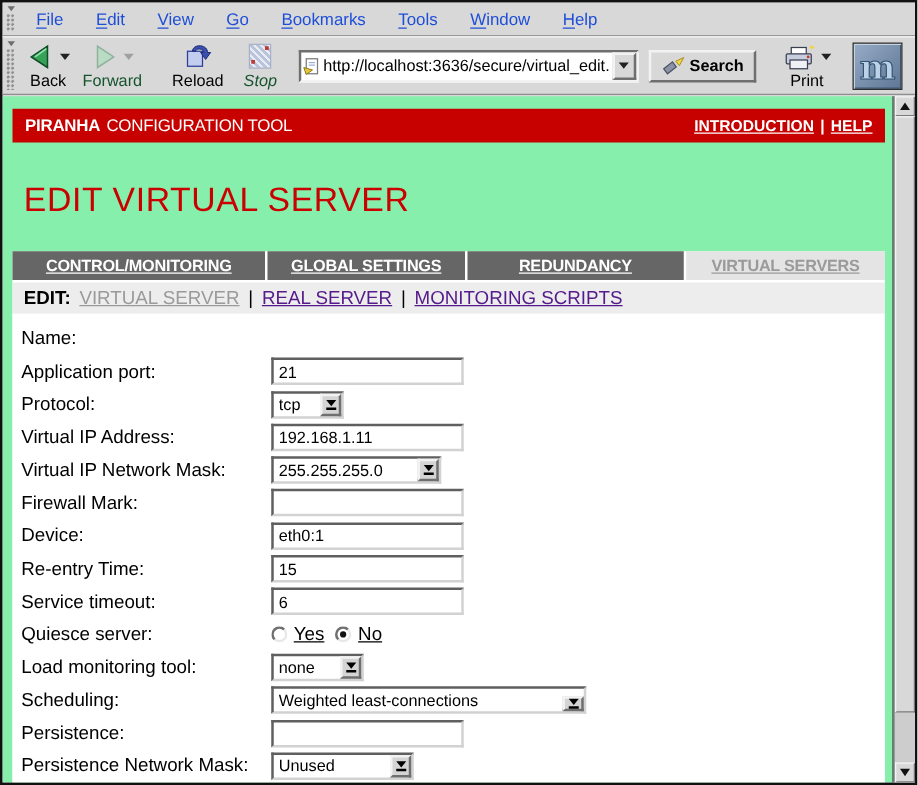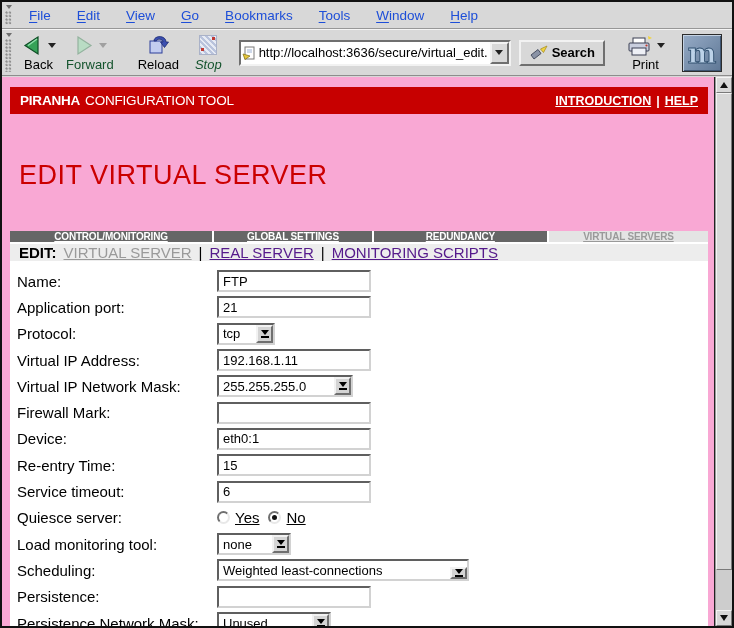--- a/index.html
+++ b/index.html
@@ -33,33 +33,33 @@
   .url-drop { width:19px; align-self:stretch; background:#d8d8d8; border:2px solid; border-color:#f2f2f2 #6f6f6f #6f6f6f #f2f2f2; display:flex; align-items:center; justify-content:center; }
   .url-drop .tri { width:0; height:0; border-left:4px solid transparent; border-right:4px solid transparent; border-top:5px solid #222; }
 
   .searchbtn { display:flex; align-items:center; gap:4px; height:26px; padding:0 8px; margin-left:8px; background:#d8d8d8; border:2px solid; border-color:#f2f2f2 #6f6f6f #6f6f6f #f2f2f2; font-size:13px; font-weight:bold; color:#000; }
 
   .print { margin-left:16px; }
   .logo { width:40px; height:38px; margin-left:12px; border:1px solid #2c2c2c; background:linear-gradient(135deg,#96abc6 0%,#5e7795 100%); display:flex; align-items:center; justify-content:center; box-shadow:inset 1px 1px 0 #c4d2e2, inset -1px -1px 0 #3e5572; }
 
   
   .viewport { position:absolute; left:0; top:75px; right:0; bottom:0; }
-  .pagearea { position:absolute; left:0; top:0; bottom:0; right:17px; background:#f9a8d4; border-right:1px solid #222; display:flex; flex-direction:column; overflow:hidden;gap:15px; }
+  .pagearea { position:absolute; left:0; top:0; bottom:0; right:17px; background:#86efac; border-right:1px solid #222; display:flex; flex-direction:column; overflow:hidden; }
 
   .redbar { margin:10px 6px 0 8px; height:27px; background:#C70000; display:flex; align-items:center; padding:0 10px; color:#fff; }
   .brand { font-size:13.5px; letter-spacing:-0.2px; }
   .brand b { font-weight:bold; margin-right:5px; }
   .hlinks { margin-left:auto; font-size:12.5px; font-weight:bold; display:flex; gap:5px; align-items:center; }
   .hlinks a { color:#fff; text-decoration:underline; cursor:pointer; }
 
   .pagetitle { margin:31px 0 0 17px; font-size:27px; color:#CB0000; letter-spacing:0.5px; }
 
   .content { margin:25px 6px 0 8px; flex:1; display:flex; flex-direction:column; background:#fff; min-height:0; }
   .tabs { height:27px; display:flex; gap:2px; }
-  .tab { background:#666666; color:#fff; font-size:10px; font-weight:bold; letter-spacing:-0.2px; display:flex; align-items:center; justify-content:center; text-decoration:underline; cursor:pointer; }
+  .tab { background:#666666; color:#fff; font-size:13px; font-weight:bold; letter-spacing:-0.2px; display:flex; align-items:center; justify-content:center; text-decoration:underline; cursor:pointer; }
   .tab.t0{ width:29.2%; } .tab.t1{ width:22.8%; } .tab.t2{ width:25%; } .tab.t3{ width:23%; }
   .tab.active { background:#e4e4e4; color:#9a9a9a; }
 
   .subnav { height:30px; margin-top:2px; background:#ededed; display:flex; align-items:center; padding-left:9px; font-size:15px; gap:7px; }
   .subnav .prefix { font-weight:bold; color:#000; }
   .subnav .current { color:#9a9a9a; text-decoration:underline; }
   .subnav .sep { color:#000; }
   .subnav a { color:#551A8B; text-decoration:underline; cursor:pointer; }
 
   .formarea { flex:1; background:#fff; padding:7px 0 0 7px; }
@@ -227,21 +227,20 @@
           <span class="sep">|</span>
           <a>REAL SERVER</a>
           <span class="sep">|</span>
           <a>MONITORING SCRIPTS</a>
         </div>
 
         <div class="formarea">
 
           <div class="frow">
             <span class="flabel">Name:</span>
-            <input class="ftext" value="FTP" style="">
           </div>
 
           <div class="frow">
             <span class="flabel">Application port:</span>
             <input class="ftext" value="21" style="">
           </div>
 
           <div class="frow">
             <span class="flabel">Protocol:</span>
             <span class="combo w56">

